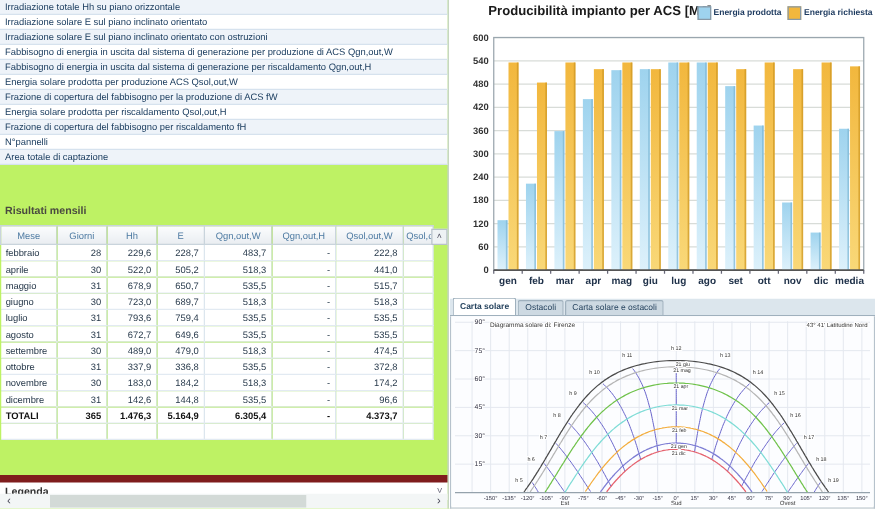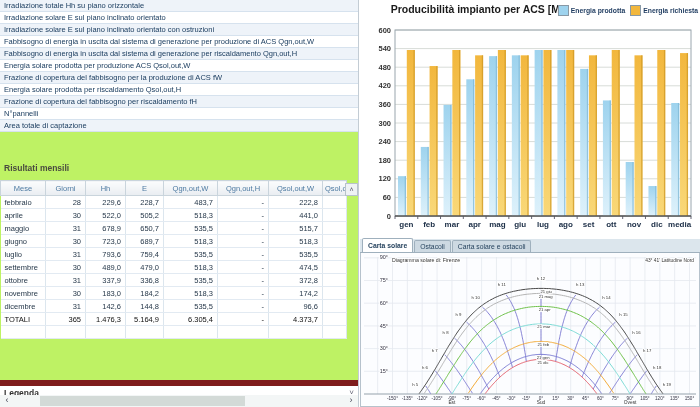--- a/index.html
+++ b/index.html
@@ -19,21 +19,21 @@
 
   .table-wrap{position:absolute;top:180px;left:0;}
   table.results{border-collapse:collapse;table-layout:fixed;width:346px;padding-left:33px;}
   table.results th{height:14px;font-size:7.5px;font-weight:normal;color:#4d7aa2;text-align:center;
        background:linear-gradient(#fbfcfd,#e9edf1);border:1px solid #c9d4dc;padding:0 2px;
        white-space:nowrap;overflow:hidden;}
   table.results td{height:12px;font-size:7.5px;color:#26384a;border-right:1px solid #dce6ee;
        border-bottom:1px solid #e2eaf2;padding:0 4px;white-space:nowrap;overflow:hidden;background:#fff;}
   table.results td.num{text-align:right;}
   table.results tr.selected td{background:#deeeea;}
-  table.results tr.total td{font-weight:normal;color:#111;}
+  table.results tr.total td{font-weight:bold;color:#111;}
   table.results td.focused{outline:2px solid #3c3c3c;outline-offset:-2px;background:#fff;}
 
   .vscroll-up{position:absolute;top:183px;left:345px;width:13px;height:13px;background:#eef2f4;
        border:1px solid #b8c2ca;font-size:7px;text-align:center;line-height:12px;color:#556;box-sizing:border-box;}
 
   .legenda-row{position:absolute;top:380px;left:0;width:358px;height:14px;border-top:6px solid #7f1d1d;background:#fff;}
   .legenda-label{position:absolute;left:4px;top:2px;font-size:8.5px;font-weight:bold;color:#333;}
   .legenda-chevron{position:absolute;right:4px;top:2px;font-size:8px;color:#667;}
 
   .hscrollbar{position:absolute;top:395px;left:0;width:358px;height:12px;background:#f3f6f6;}
@@ -147,20 +147,30 @@
               <td class="num">518,3</td>
               <td class="num">-</td>
               <td class="num">518,3</td>
               <td class="num"></td>
             </tr>
             <tr>
               <td>luglio</td>
               <td class="num">31</td>
               <td class="num">793,6</td>
               <td class="num">759,4</td>
+              <td class="num">535,5</td>
+              <td class="num">-</td>
+              <td class="num">535,5</td>
+              <td class="num"></td>
+            </tr>
+            <tr>
+              <td>agosto</td>
+              <td class="num">31</td>
+              <td class="num">672,7</td>
+              <td class="num">649,6</td>
               <td class="num">535,5</td>
               <td class="num">-</td>
               <td class="num">535,5</td>
               <td class="num"></td>
             </tr>
             <tr>
               <td>settembre</td>
               <td class="num">30</td>
               <td class="num">489,0</td>
               <td class="num">479,0</td>

